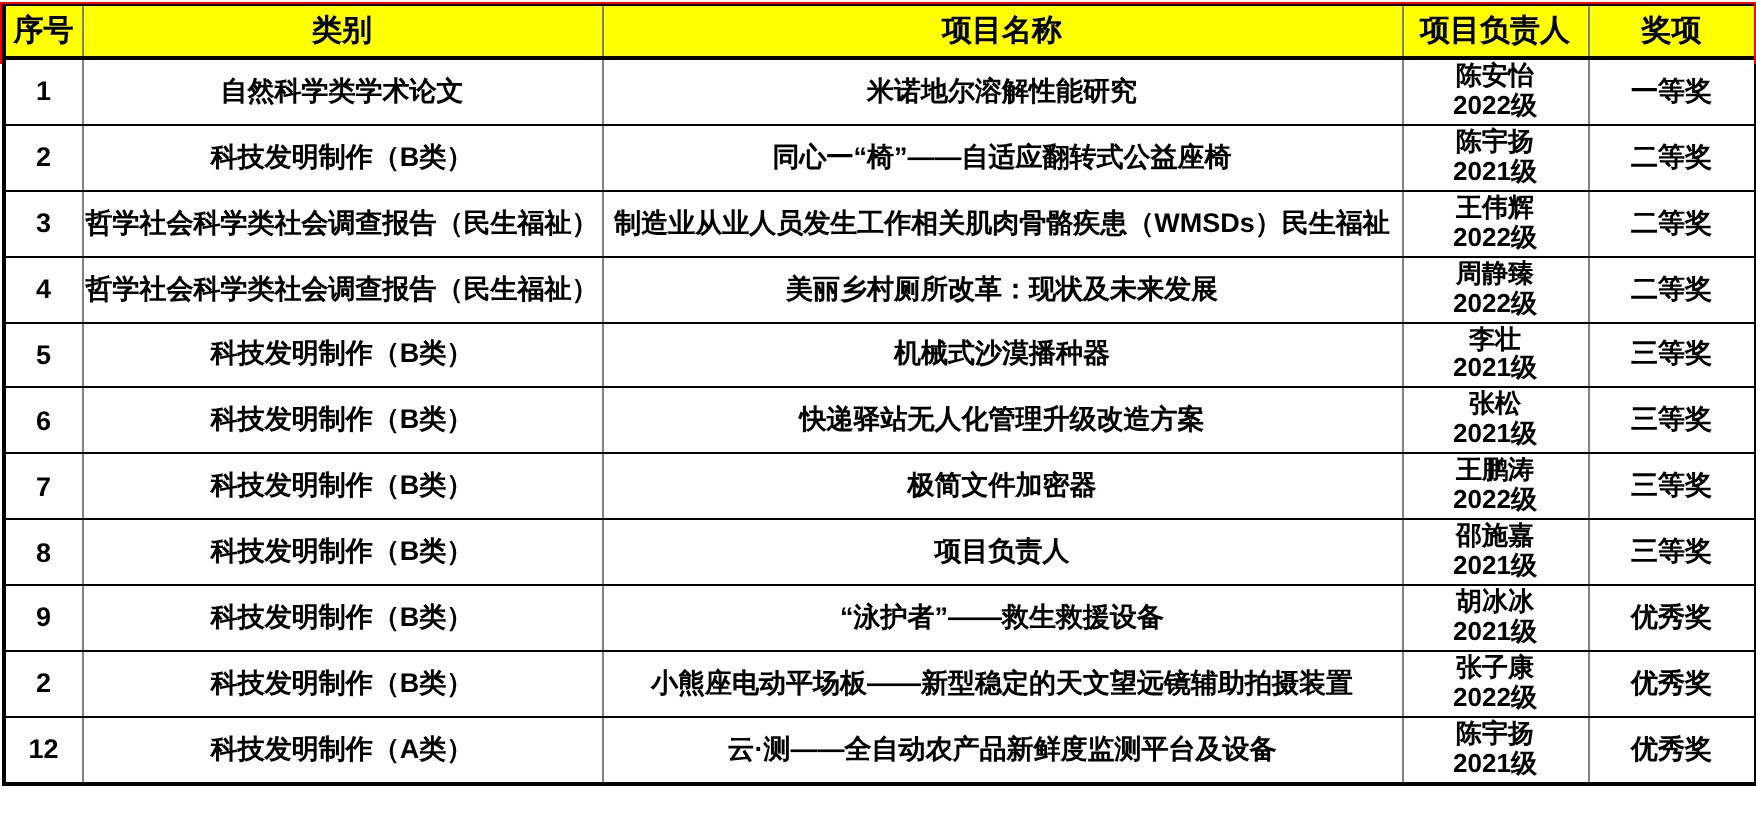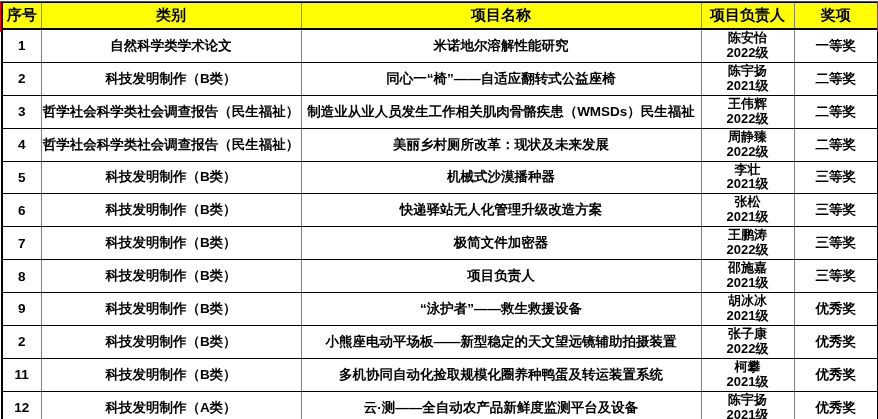--- a/index.html
+++ b/index.html
@@ -187,30 +187,20 @@
           <td>2</td>
           <td>科技发明制作（B类）</td>
           <td>小熊座电动平场板——新型稳定的天文望远镜辅助拍摄装置</td>
           <td class="leader-cell">
             <span class="leader-name">张子康</span>
             <span class="leader-grade">2022级</span>
           </td>
           <td>优秀奖</td>
         </tr>
         <tr>
-          <td>11</td>
-          <td>科技发明制作（B类）</td>
-          <td>多机协同自动化捡取规模化圈养种鸭蛋及转运装置系统</td>
-          <td class="leader-cell">
-            <span class="leader-name">柯攀</span>
-            <span class="leader-grade">2021级</span>
-          </td>
-          <td>优秀奖</td>
-        </tr>
-        <tr>
           <td>12</td>
           <td>科技发明制作（A类）</td>
           <td>云·测——全自动农产品新鲜度监测平台及设备</td>
           <td class="leader-cell">
             <span class="leader-name">陈宇扬</span>
             <span class="leader-grade">2021级</span>
           </td>
           <td>优秀奖</td>
         </tr>
       </tbody>

